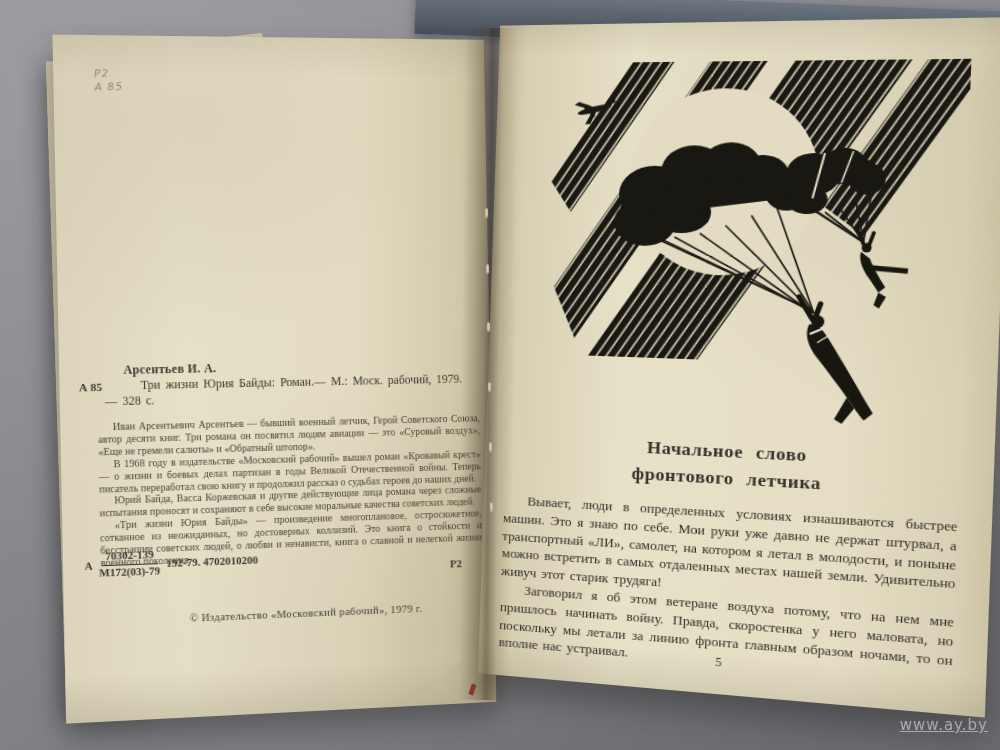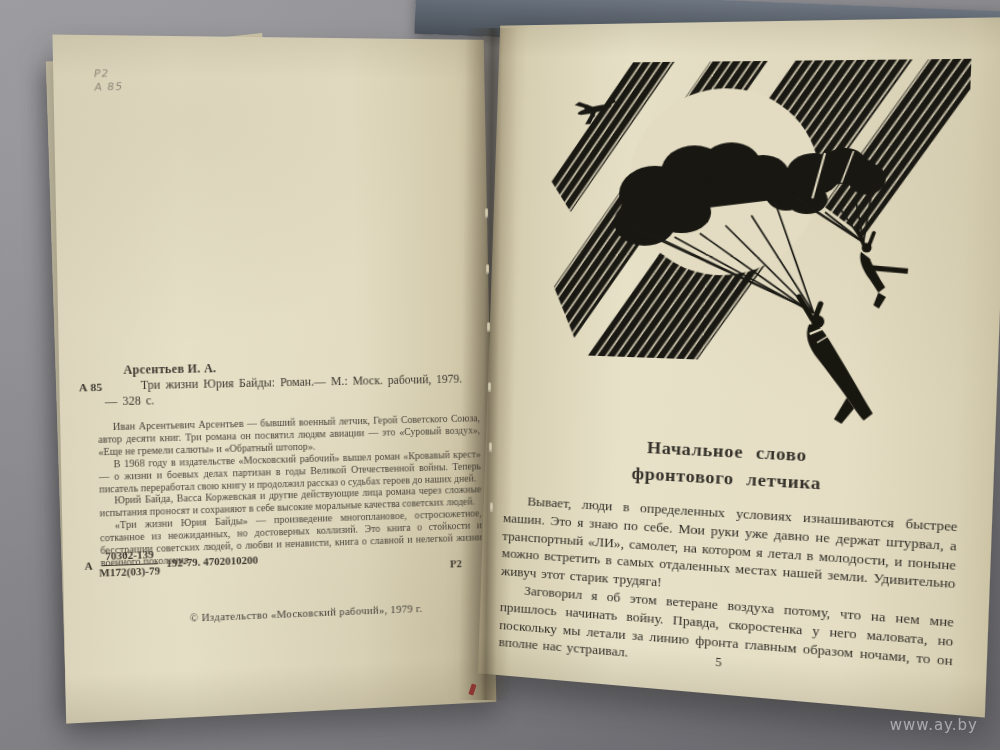--- a/index.html
+++ b/index.html
@@ -60,22 +60,22 @@
   .copyright{position:absolute;left:118px;top:560px;font-size:10.5px;color:#45403a;letter-spacing:.3px;}
   
   .illus{position:absolute;left:55px;top:26px;width:392px;height:372px;}
   .chapter-heading{position:absolute;left:0;top:400px;width:470px;text-align:center;
     color:#34302a;font-size:17.5px;font-weight:bold;line-height:26px;letter-spacing:.6px;word-spacing:7px;}
   .body-text{position:absolute;left:20px;top:464px;width:428px;color:#322f29;
     font-size:13.3px;line-height:17.8px;text-align:justify;word-spacing:1.5px;}
   .body-text p{margin:0;text-indent:24px;}
   .page-number{position:absolute;left:0;top:610px;width:470px;text-align:center;
     font-size:12.5px;color:#3c372f;}
-  .watermark{position:absolute;z-index:10;right:22px;bottom:16px;
-    font:15px "DejaVu Sans",sans-serif;color:rgba(235,235,240,.55);letter-spacing:1px;}
+  .watermark{position:absolute;z-index:10;right:12px;bottom:16px;
+    font:15px "DejaVu Sans",sans-serif;color:rgba(235,235,240,.55);letter-spacing:1px;text-decoration:underline;}
 </style>
 </head>
 <body>
 
 <div class="photo">
 
   <div class="cover-strip"></div>
   <div class="cover-corner-left"></div>
   <div class="underpage-left"></div>
 

